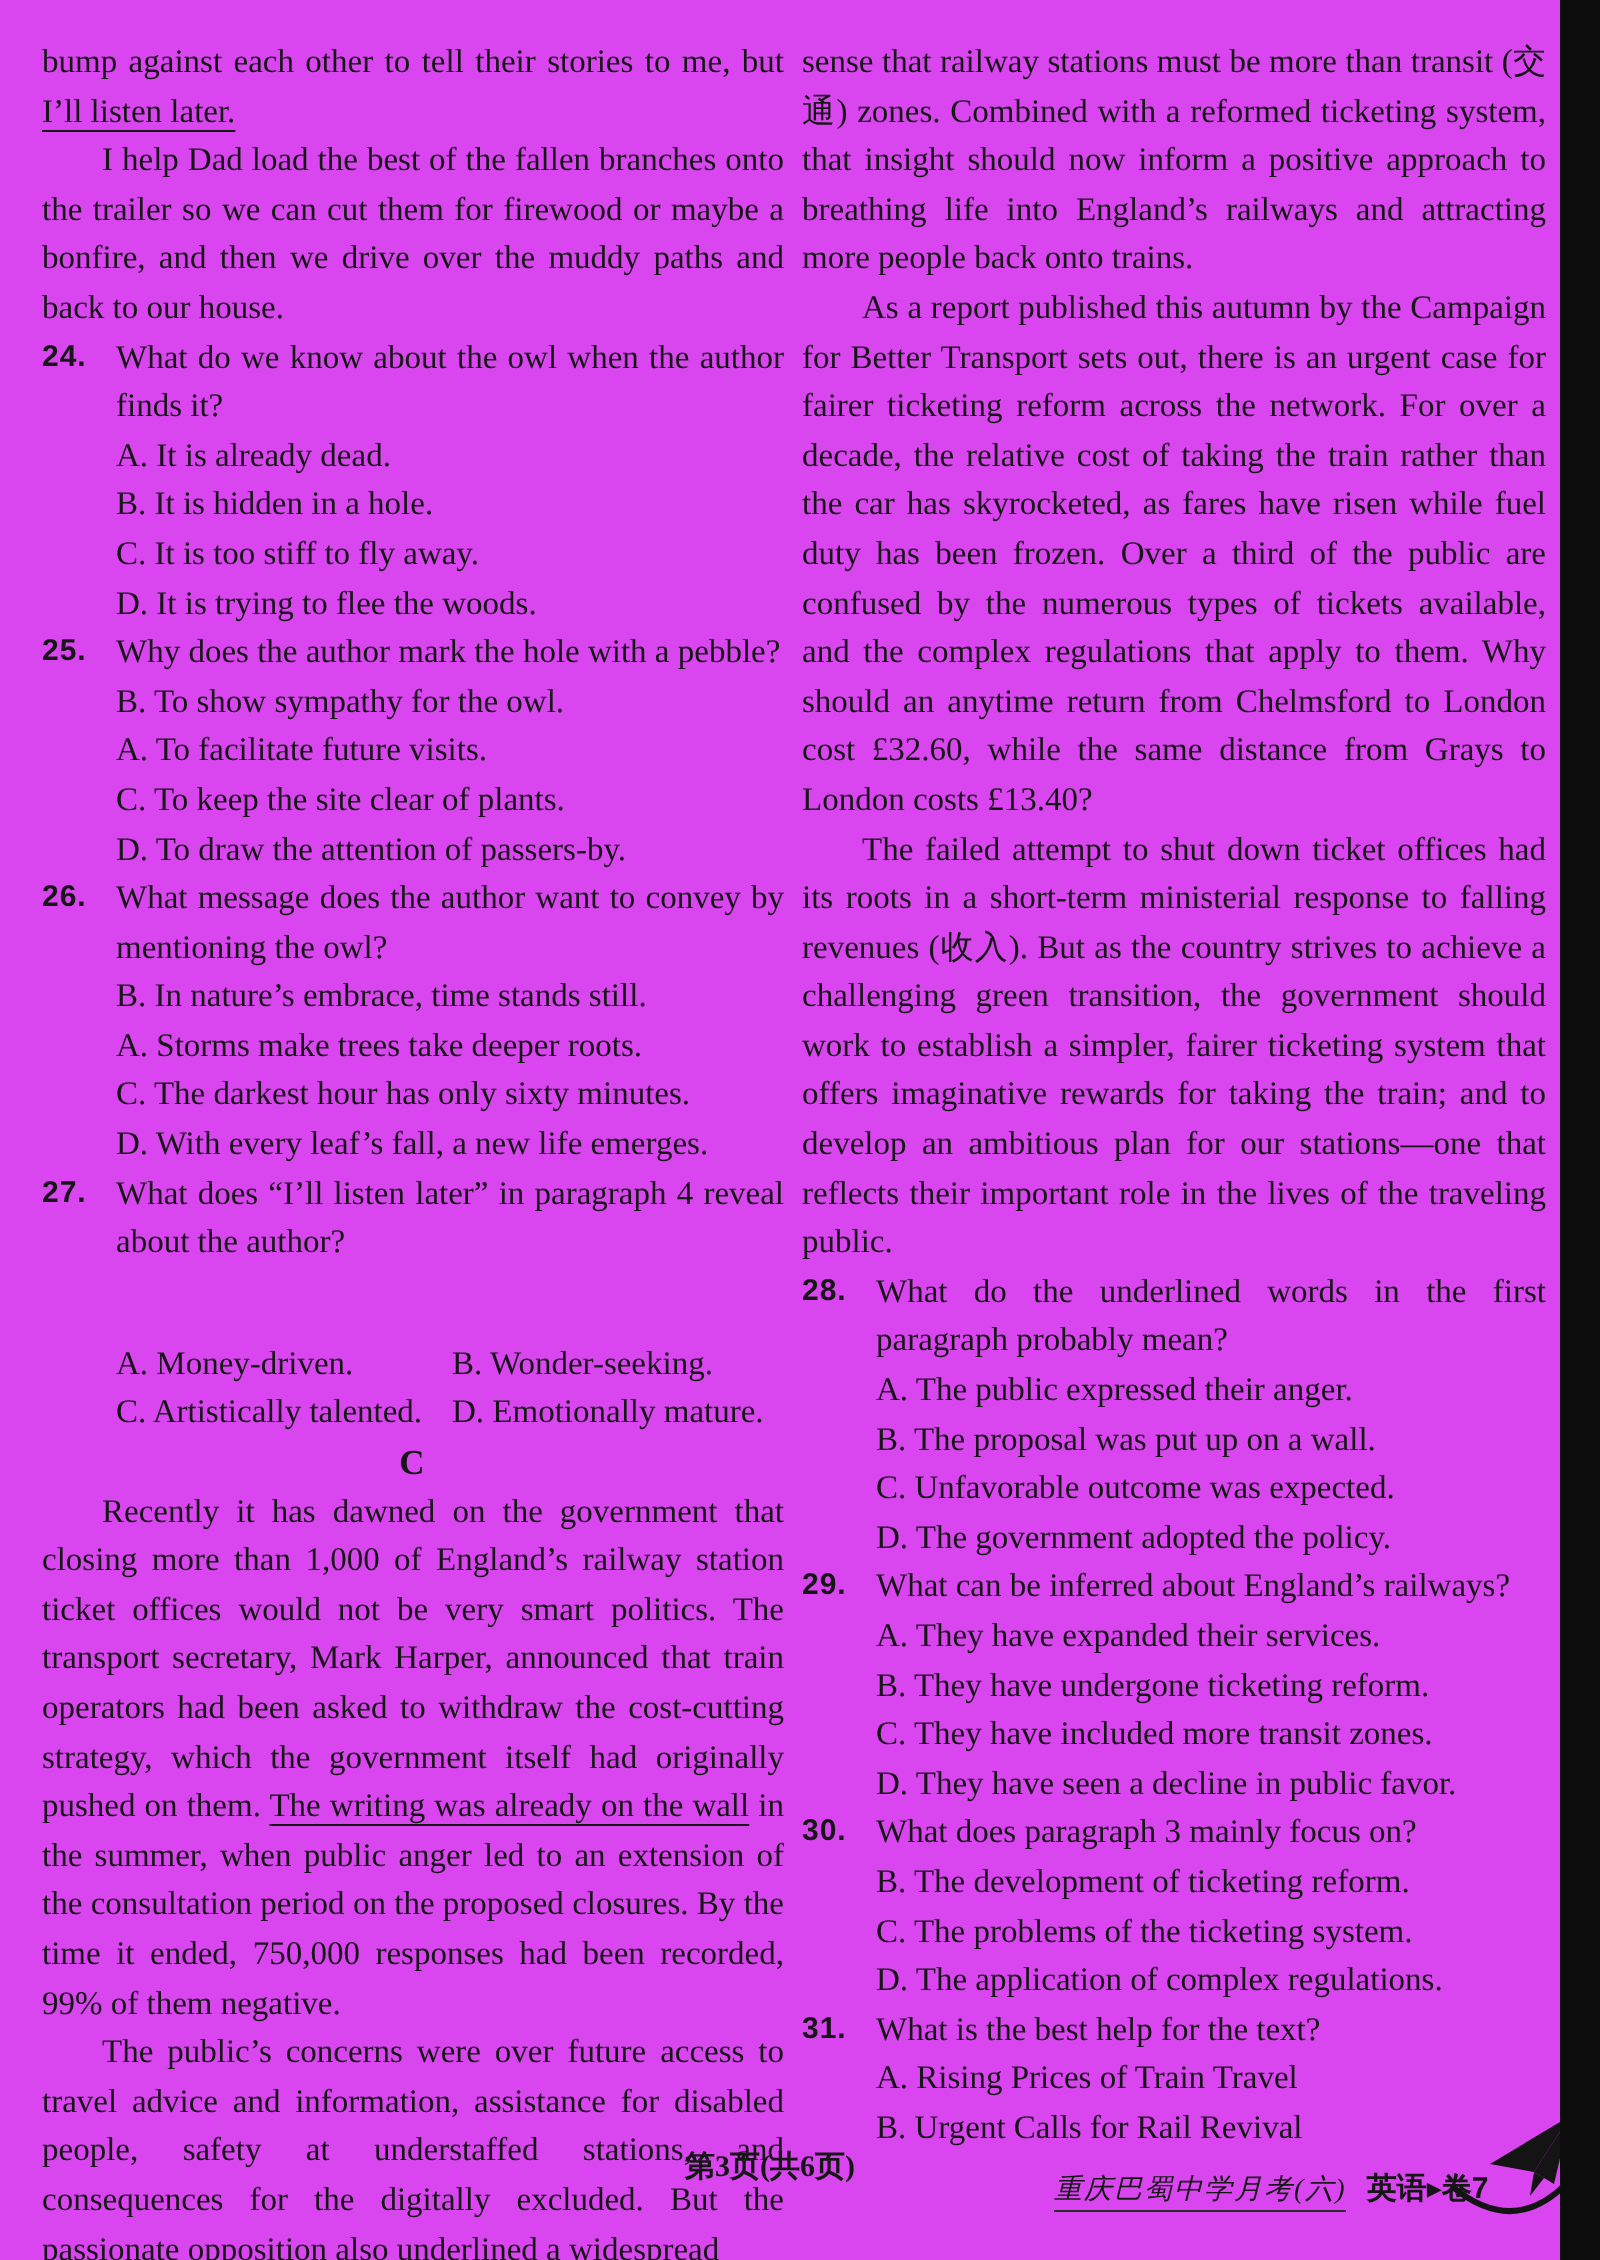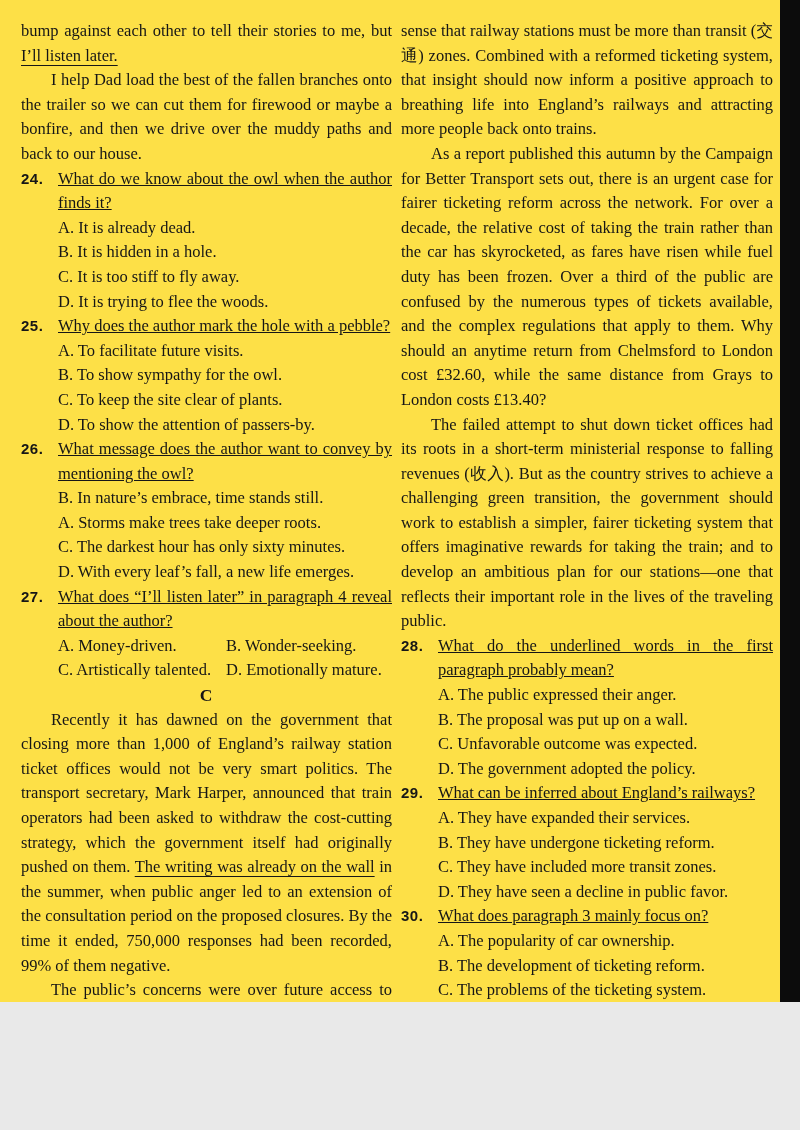--- a/index.html
+++ b/index.html
@@ -1,38 +1,38 @@
 <!DOCTYPE html>
 <html><head>
 <meta charset="utf-8">
 <style>
   html,body{margin:0;padding:0;background:#e9e9e9;}
   .page{
-    position:relative;width:800px;height:1002px;margin:0 auto;
-    background:#fde047;overflow:hidden;
+    position:relative;width:800px;height:1130px;margin:0 auto;
+    background:#d946ef;overflow:hidden;
     font-family:"Liberation Serif","DejaVu Serif",serif;
     font-size:16.5px;line-height:24.6px;color:#161616;
   }
   .scan-band{position:absolute;top:0;right:0;width:20px;height:1130px;background:#0c0c0c;}
   .col{position:absolute;top:19px;text-align:justify;}
   .col.left{left:21px;width:371px;}
   .col.right{left:401px;width:372px;}
   p.para{margin:0;text-align:justify;}
   p.ind{text-indent:30px;}
   .u{text-decoration:underline;text-underline-offset:3.5px;text-decoration-thickness:1.2px;}
   .sec{font-weight:bold;text-align:center;font-size:17.5px;letter-spacing:1px;}
   .q{position:relative;padding-left:37px;}
   .qnum{
     position:absolute;left:0;top:0;
     font-family:"Liberation Sans","DejaVu Sans",sans-serif;
     font-weight:bold;font-size:15px;letter-spacing:0.5px;
   }
-  .qtext{text-align:justify;text-decoration:underline;}
+  .qtext{text-align:justify;}
   .opt{text-align:left;}
-  .opts2{display:grid;grid-template-columns:168px auto;}
+  .opts2{display:grid;grid-template-columns:168px auto;margin-top:36px;}
   .footer-page{
     position:absolute;left:255px;top:1072px;width:260px;text-align:center;
     font-weight:bold;font-size:15px;
   }
   .footer-right{position:absolute;left:527px;top:1082px;white-space:nowrap;}
   .exam-name{
     font-style:italic;font-size:14px;letter-spacing:1px;
     border-bottom:1px solid #2a2a2a;padding-bottom:2px;margin-right:10px;
   }
   .paper-label{font-weight:bold;font-size:15px;font-family:"Liberation Sans","DejaVu Sans",sans-serif;}
@@ -54,24 +54,24 @@
       <div class="qtext">What do we know about the owl when the author finds it?</div>
       <div class="opt">A. It is already dead.</div>
       <div class="opt">B. It is hidden in a hole.</div>
       <div class="opt">C. It is too stiff to fly away.</div>
       <div class="opt">D. It is trying to flee the woods.</div>
     </div>
 
     <div class="q">
       <span class="qnum">25.</span>
       <div class="qtext">Why does the author mark the hole with a pebble?</div>
+      <div class="opt">B. To show sympathy for the owl.</div>
       <div class="opt">A. To facilitate future visits.</div>
-      <div class="opt">B. To show sympathy for the owl.</div>
       <div class="opt">C. To keep the site clear of plants.</div>
-      <div class="opt">D. To show the attention of passers-by.</div>
+      <div class="opt">D. To draw the attention of passers-by.</div>
     </div>
 
     <div class="q">
       <span class="qnum">26.</span>
       <div class="qtext">What message does the author want to convey by mentioning the owl?</div>
       <div class="opt">B. In nature’s embrace, time stands still.</div>
       <div class="opt">A. Storms make trees take deeper roots.</div>
       <div class="opt">C. The darkest hour has only sixty minutes.</div>
       <div class="opt">D. With every leaf’s fall, a new life emerges.</div>
     </div>
@@ -116,21 +116,20 @@
       <div class="qtext">What can be inferred about England’s railways?</div>
       <div class="opt">A. They have expanded their services.</div>
       <div class="opt">B. They have undergone ticketing reform.</div>
       <div class="opt">C. They have included more transit zones.</div>
       <div class="opt">D. They have seen a decline in public favor.</div>
     </div>
 
     <div class="q">
       <span class="qnum">30.</span>
       <div class="qtext">What does paragraph 3 mainly focus on?</div>
-      <div class="opt">A. The popularity of car ownership.</div>
       <div class="opt">B. The development of ticketing reform.</div>
       <div class="opt">C. The problems of the ticketing system.</div>
       <div class="opt">D. The application of complex regulations.</div>
     </div>
 
     <div class="q">
       <span class="qnum">31.</span>
       <div class="qtext">What is the best help for the text?</div>
       <div class="opt">A. Rising Prices of Train Travel</div>
       <div class="opt">B. Urgent Calls for Rail Revival</div>

